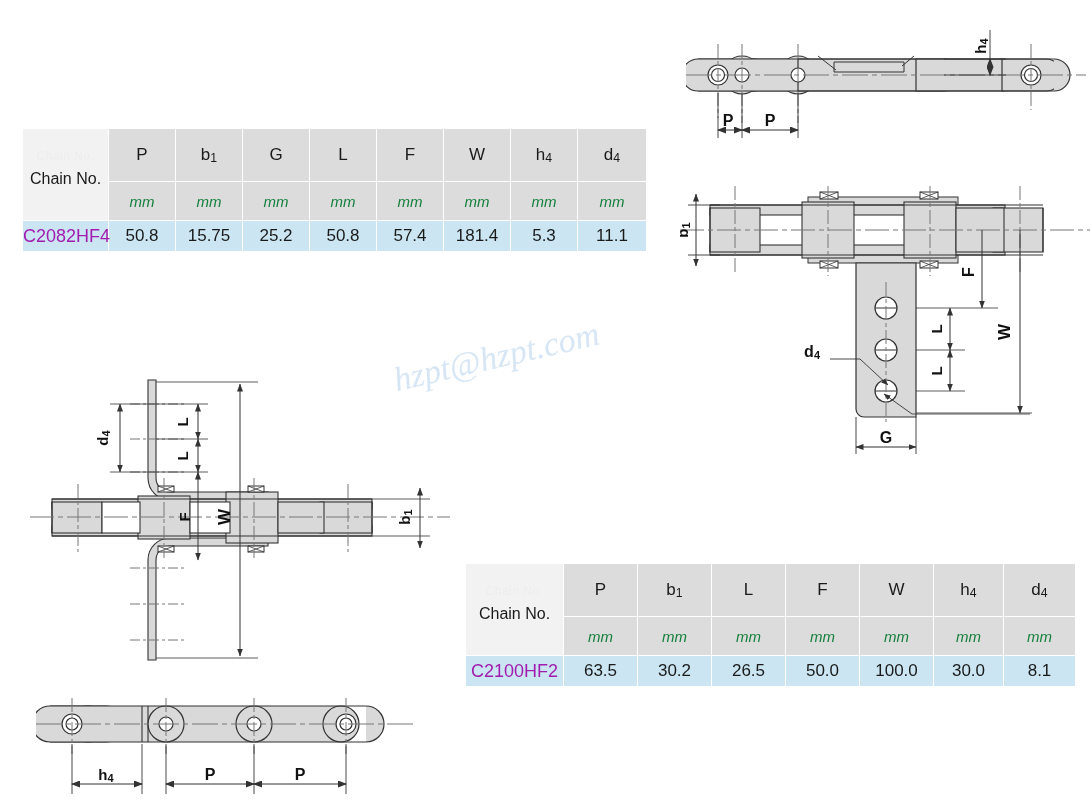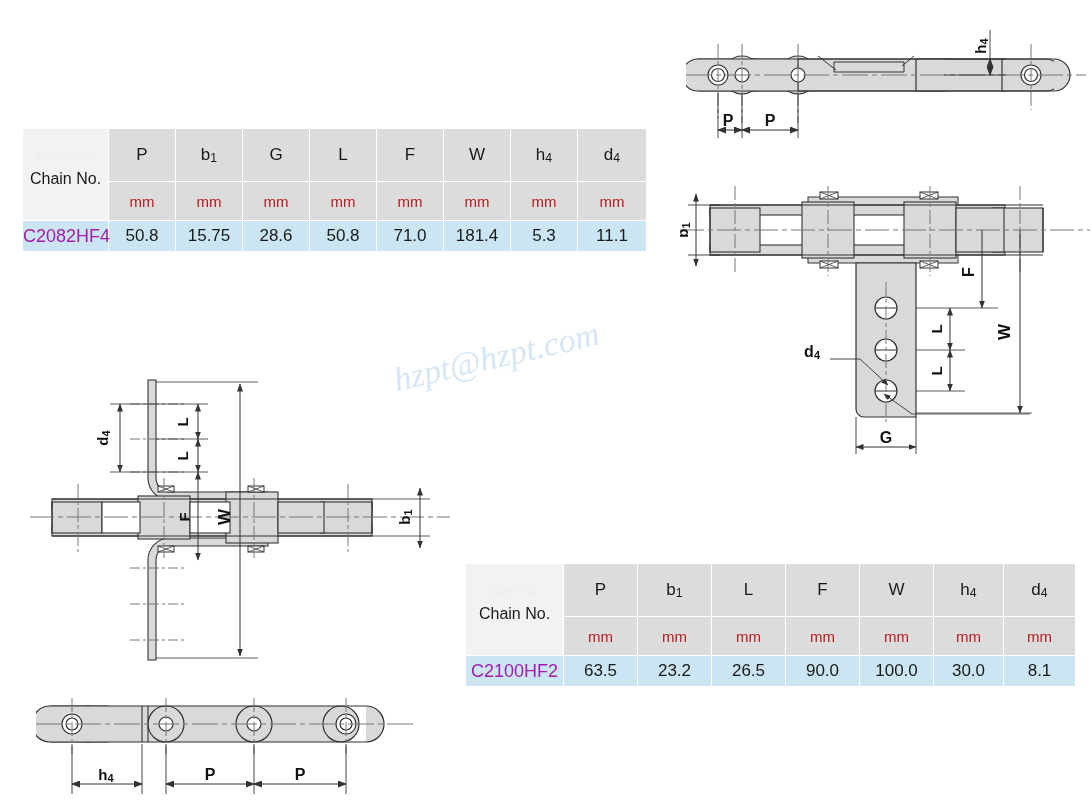--- a/index.html
+++ b/index.html
@@ -40,22 +40,23 @@
   }
   .spec-table .hdr-sym {
     background: #dcdcdc;
     font-size: 17px;
     color: #1a1a1a;
     height: 52px;
   }
   .spec-table .hdr-unit {
     background: #dcdcdc;
     font-size: 15px;
-    color: #b91c1c;
+    color: #15803d;
     height: 38px;
+    font-style: italic;
   }
   .spec-table .chain-head {
     background: #f2f2f2;
     font-size: 16px;
     color: #1a1a1a;
     text-align: center;
     position: relative;
     padding-bottom: 12px;
   }
   .spec-table .chain-head .ghost {
@@ -505,23 +506,23 @@
         <td class="hdr-unit" data-name="table1-col-unit-l">mm</td>
         <td class="hdr-unit" data-name="table1-col-unit-f">mm</td>
         <td class="hdr-unit" data-name="table1-col-unit-w">mm</td>
         <td class="hdr-unit" data-name="table1-col-unit-h4">mm</td>
         <td class="hdr-unit" data-name="table1-col-unit-d4">mm</td>
       </tr>
       <tr data-name="table-row">
         <td class="data-name" data-name="table1-row0-chain-no">C2082HF4</td>
         <td class="data-cell" data-name="table1-row0-p">50.8</td>
         <td class="data-cell" data-name="table1-row0-b1">15.75</td>
-        <td class="data-cell" data-name="table1-row0-g">28.6</td>
+        <td class="data-cell" data-name="table1-row0-g">25.2</td>
         <td class="data-cell" data-name="table1-row0-l">50.8</td>
-        <td class="data-cell" data-name="table1-row0-f">71.0</td>
+        <td class="data-cell" data-name="table1-row0-f">57.4</td>
         <td class="data-cell" data-name="table1-row0-w">181.4</td>
         <td class="data-cell" data-name="table1-row0-h4">5.3</td>
         <td class="data-cell" data-name="table1-row0-d4">11.1</td>
       </tr>
     </tbody>
   </table>
 
   <table class="spec-table" id="table-2" style="left:465px; top:563px; width:610px;" data-name="spec-table-c2100hf2">
     <colgroup>
       <col style="width:98px">
@@ -552,23 +553,23 @@
         <td class="hdr-unit" data-name="table2-col-unit-b1">mm</td>
         <td class="hdr-unit" data-name="table2-col-unit-l">mm</td>
         <td class="hdr-unit" data-name="table2-col-unit-f">mm</td>
         <td class="hdr-unit" data-name="table2-col-unit-w">mm</td>
         <td class="hdr-unit" data-name="table2-col-unit-h4">mm</td>
         <td class="hdr-unit" data-name="table2-col-unit-d4">mm</td>
       </tr>
       <tr data-name="table-row">
         <td class="data-name" data-name="table2-row0-chain-no">C2100HF2</td>
         <td class="data-cell" data-name="table2-row0-p">63.5</td>
-        <td class="data-cell" data-name="table2-row0-b1">23.2</td>
+        <td class="data-cell" data-name="table2-row0-b1">30.2</td>
         <td class="data-cell" data-name="table2-row0-l">26.5</td>
-        <td class="data-cell" data-name="table2-row0-f">90.0</td>
+        <td class="data-cell" data-name="table2-row0-f">50.0</td>
         <td class="data-cell" data-name="table2-row0-w">100.0</td>
         <td class="data-cell" data-name="table2-row0-h4">30.0</td>
         <td class="data-cell" data-name="table2-row0-d4">8.1</td>
       </tr>
     </tbody>
   </table>
 
 </div>
 
 </body></html>

